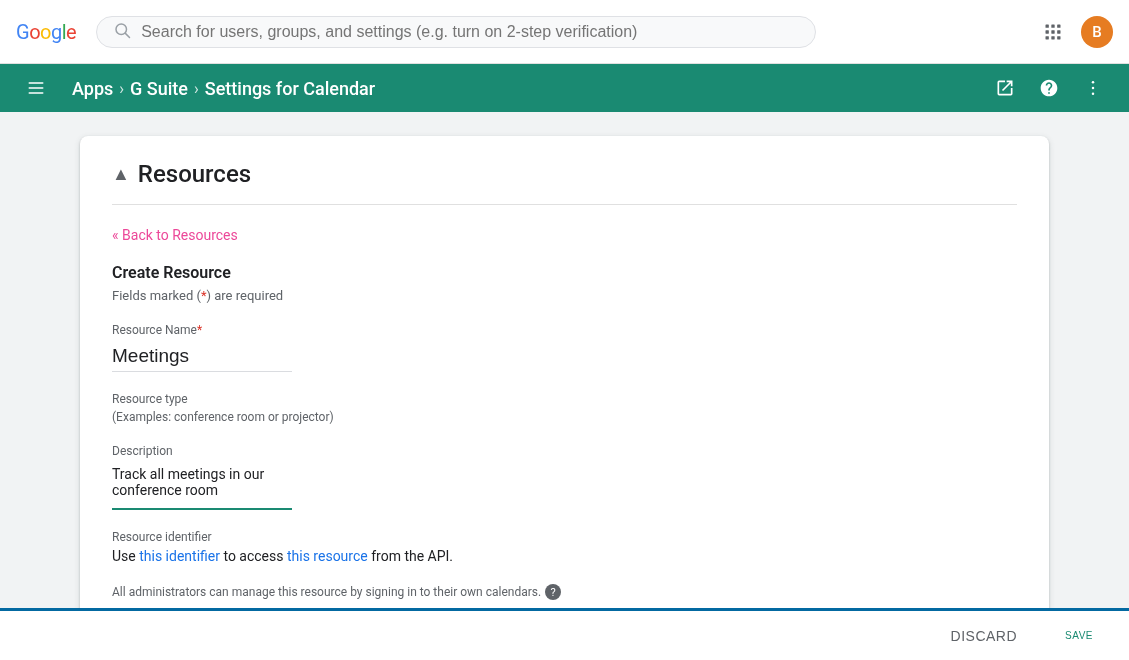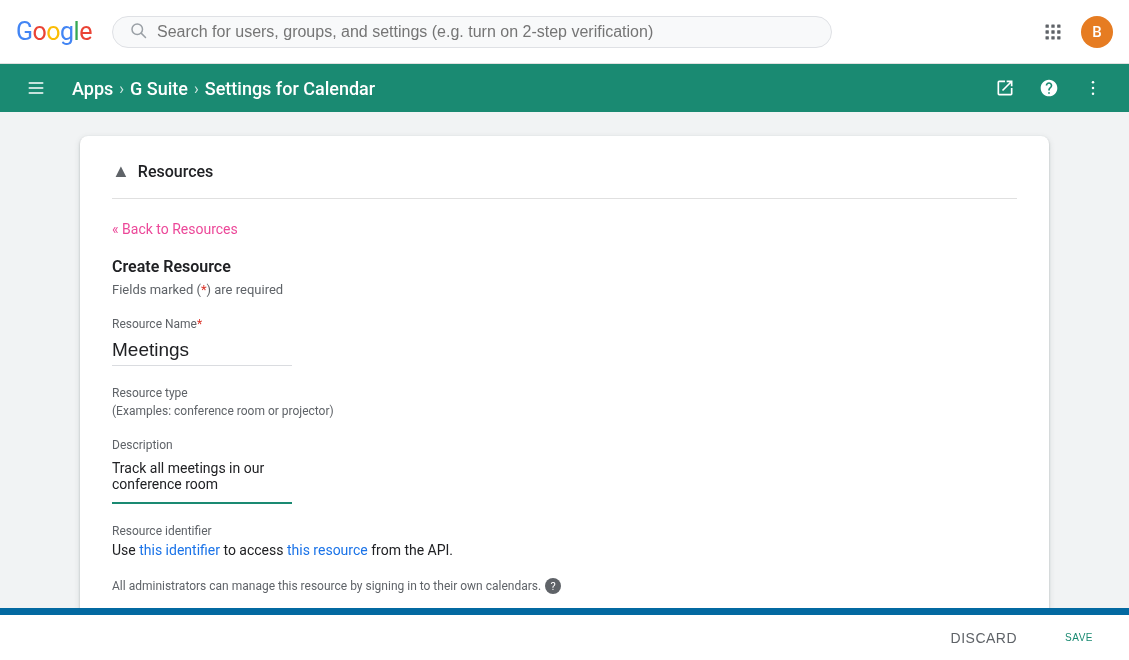--- a/index.html
+++ b/index.html
@@ -14,21 +14,21 @@
       padding: 0 16px;
       border-bottom: 1px solid #e0e0e0;
       gap: 12px;
     }
     .google-logo {
       display: flex;
       align-items: center;
       margin-right: 8px;
     }
     .google-logo-text {
-      font-size: 25px;
+      font-size: 20px;
       font-weight: 400;
       letter-spacing: -0.5px;
     }
     .g-blue { color: #4285f4; }
     .g-red { color: #ea4335; }
     .g-yellow { color: #fbbc05; }
     .g-green { color: #34a853; }
 
     .search-bar {
       flex: 1;
@@ -164,21 +164,21 @@
       align-items: center;
       gap: 8px;
       margin-bottom: 16px;
     }
     .collapse-icon {
       color: #5f6368;
       font-size: 18px;
       cursor: pointer;
     }
     .section-title {
-      font-size: 16px;
+      font-size: 24px;
       font-weight: 500;
       color: #202124;
     }
 
     .back-link {
       color: #ec4899;
       font-size: 14px;
       cursor: pointer;
       text-decoration: none;
       display: inline-block;
@@ -264,21 +264,21 @@
       display: inline-flex;
       align-items: center;
       justify-content: center;
       cursor: pointer;
     }
 
     
     .bottom-bar {
       background: #fff;
       height: 52px;
-      border-top: 7px solid #0369a1;
+      border-top: 3px solid #0369a1;
       display: flex;
       align-items: center;
       justify-content: flex-end;
       padding: 0 24px;
       gap: 24px;
       position: fixed;
       bottom: 0;
       left: 0;
       right: 0;
     }

